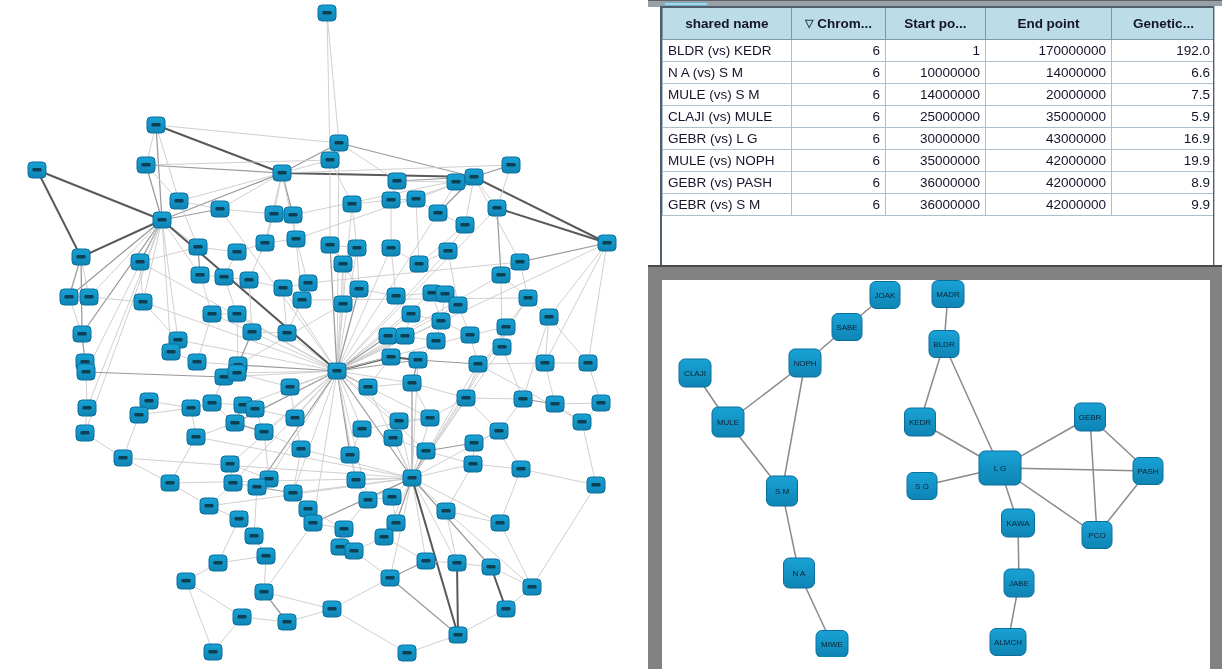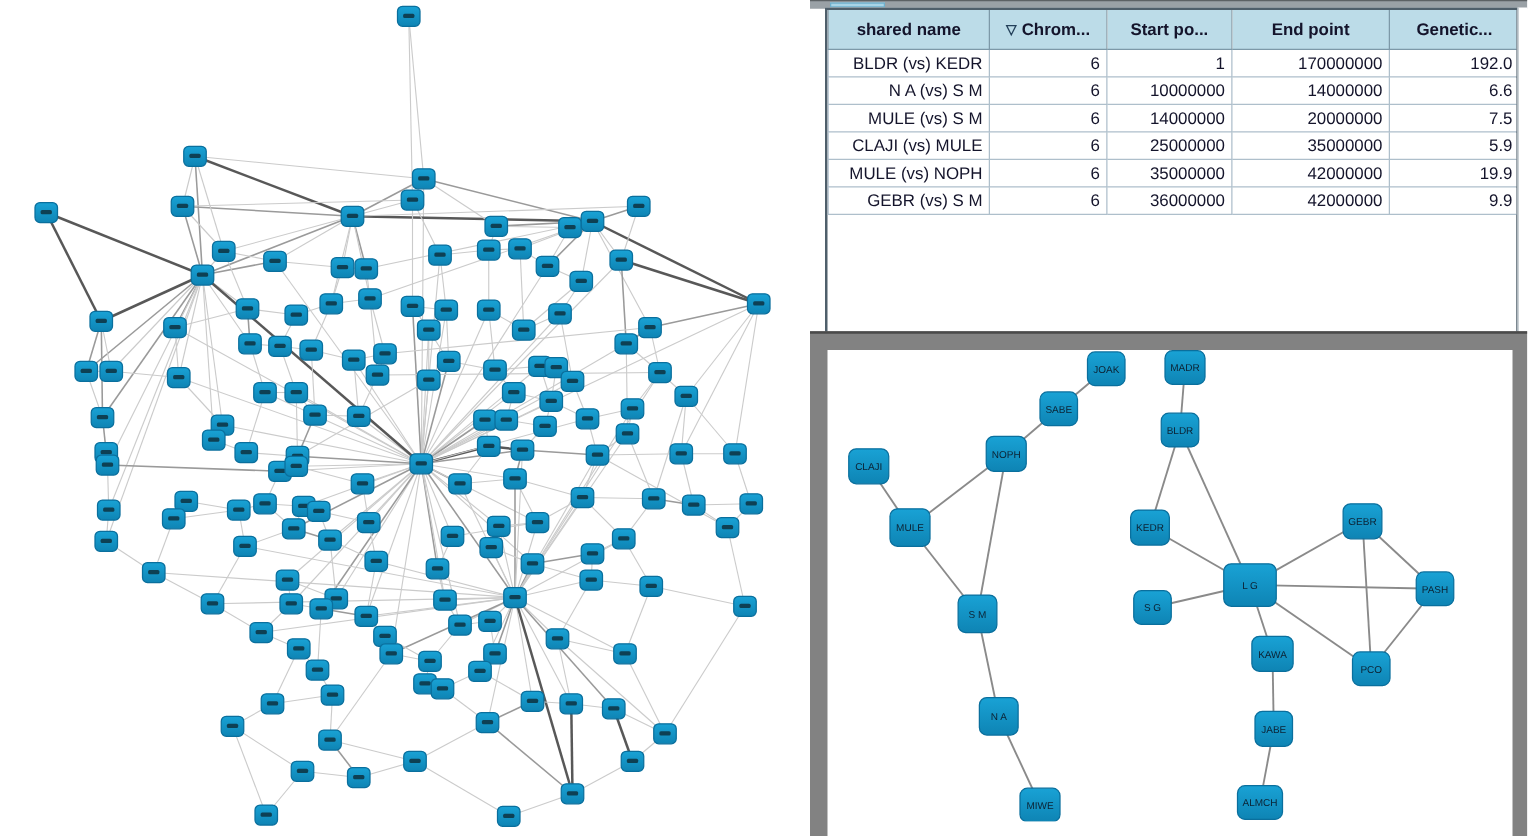--- a/index.html
+++ b/index.html
@@ -12,21 +12,21 @@
   .right-col{position:absolute;left:648px;top:0;width:574px;height:669px;background:#ffffff;}
   .table-strip{position:absolute;left:0;top:0;width:574px;height:6px;background:#9aa1a6;border-top:1px solid #5c6164;}
   .table-strip .strip-tab{position:absolute;left:16px;top:1px;width:44px;height:4px;background:#a9d4e6;border:1px solid #6fb0cd;box-sizing:border-box;}
   .table-wrap{position:absolute;left:12px;top:6px;width:555px;height:271px;background:#ffffff;
               border:2px solid #4f5f6b;box-sizing:border-box;overflow:hidden;}
   .data-table{border-collapse:collapse;table-layout:fixed;width:100%;font-size:13.5px;color:#14142b;}
   .data-table th{background:#bcdce8;font-weight:bold;height:31px;border:1px solid #7d99a8;
                  border-top:none;padding:0 4px;white-space:nowrap;overflow:hidden;}
   .data-table td{background:#ffffff;height:21px;border:1px solid #aebfcb;padding:0 5px;
                  white-space:nowrap;overflow:hidden;}
-  .data-table td.name{text-align:right;margin-left:18px;}
+  .data-table td.name{text-align:left;margin-left:18px;}
   .data-table td.num{text-align:right;}
   .filter-glyph{font-size:11px;color:#23405a;margin-right:4px;position:relative;top:-1px;}
   .table-sliver{position:absolute;right:0;top:6px;width:7px;height:259px;background:#ffffff;border-left:1px solid #b9c2c8;}
   
   .subnet-panel{position:absolute;left:0;top:265px;width:574px;height:404px;background:#828282;
                 border-top:2px solid #4a4a4a;box-sizing:border-box;}
   .subnet-canvas{position:absolute;left:14px;top:13px;width:548px;height:435px;background:#ffffff;}
   
   .edge-l{stroke:#cbcbcb;stroke-width:0.9;}
   .edge-m{stroke:#9a9a9a;stroke-width:1.25;}
@@ -1079,25 +1079,39 @@
               <td class="num">7.5</td>
             </tr>
             <tr>
               <td class="name">CLAJI (vs) MULE</td>
               <td class="num">6</td>
               <td class="num">25000000</td>
               <td class="num">35000000</td>
               <td class="num">5.9</td>
             </tr>
             <tr>
+              <td class="name">GEBR (vs) L G</td>
+              <td class="num">6</td>
+              <td class="num">30000000</td>
+              <td class="num">43000000</td>
+              <td class="num">16.9</td>
+            </tr>
+            <tr>
               <td class="name">MULE (vs) NOPH</td>
               <td class="num">6</td>
               <td class="num">35000000</td>
               <td class="num">42000000</td>
               <td class="num">19.9</td>
+            </tr>
+            <tr>
+              <td class="name">GEBR (vs) PASH</td>
+              <td class="num">6</td>
+              <td class="num">36000000</td>
+              <td class="num">42000000</td>
+              <td class="num">8.9</td>
             </tr>
             <tr>
               <td class="name">GEBR (vs) S M</td>
               <td class="num">6</td>
               <td class="num">36000000</td>
               <td class="num">42000000</td>
               <td class="num">9.9</td>
             </tr>
           </tbody>
       </table>

